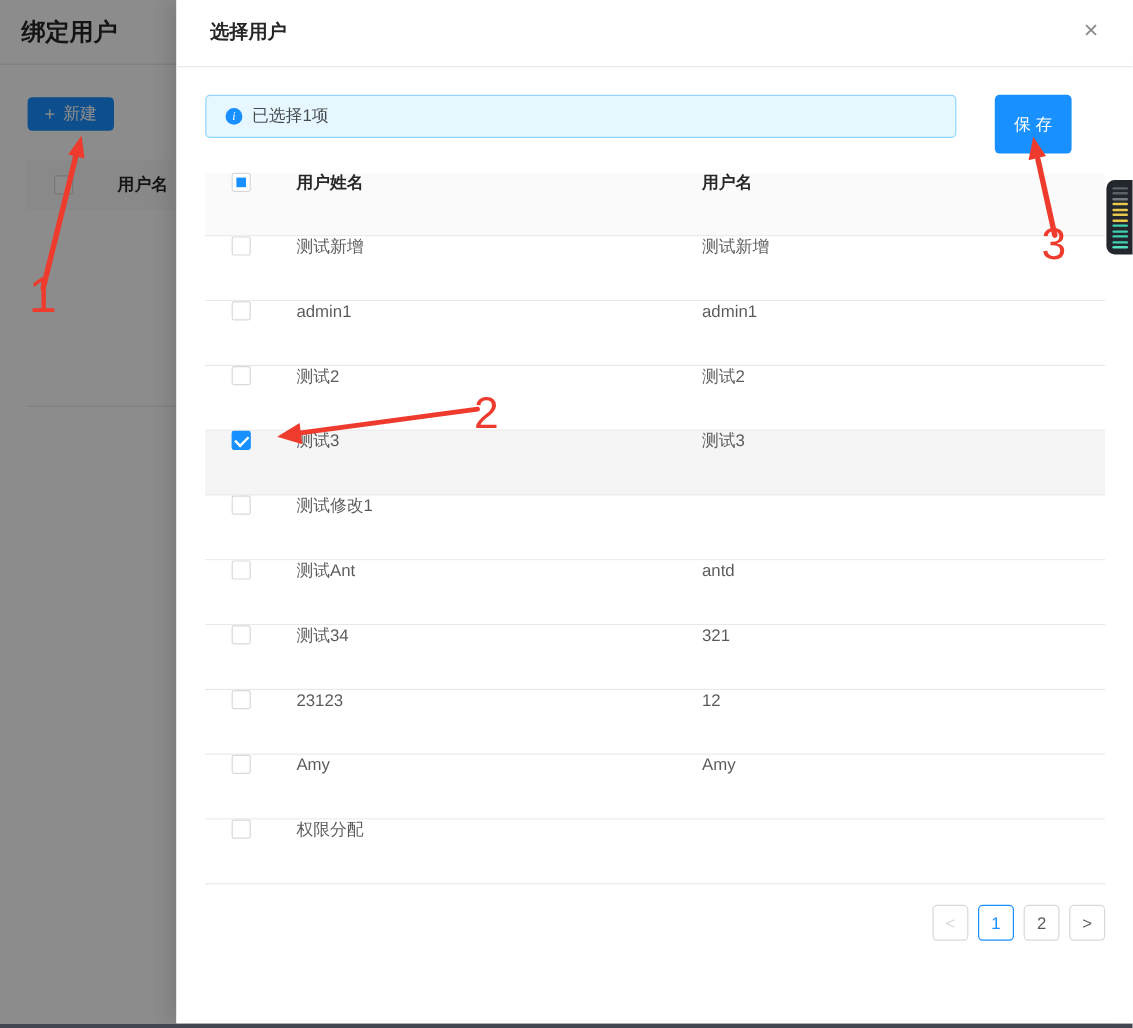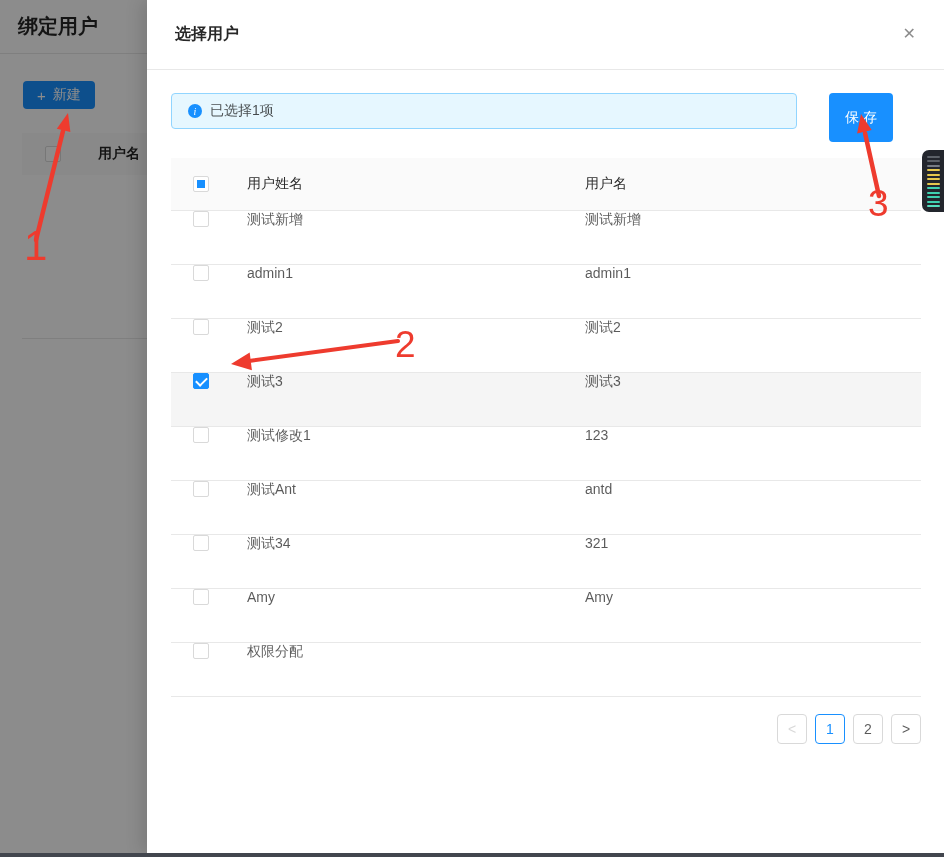--- a/index.html
+++ b/index.html
@@ -22,39 +22,39 @@
               background:#fff;box-sizing:border-box;}
   .left-col-label{margin-left:37px;font-size:14px;font-weight:600;color:rgba(0,0,0,.85);}
   .left-empty{position:absolute;left:22px;top:175px;width:180px;height:163px;background:#fff;
               border-bottom:1px solid #e8e8e8;}
   .dim-mask{position:absolute;left:0;top:0;width:147px;height:853px;
             background:rgba(0,0,0,.45);z-index:10;}
 
   
   .drawer{position:absolute;left:147px;top:0;width:797px;height:853px;background:#fff;z-index:20;
           box-shadow:-6px 0 16px rgba(0,0,0,.12);}
-  .drawer-header{height:70px;border-bottom:1px solid #e8e8e8;display:flex;align-items:center;
+  .drawer-header{height:56px;border-bottom:1px solid #e8e8e8;display:flex;align-items:center;
                  padding:0 24px 1px 28px;box-sizing:border-box;}
   .drawer-title{flex:1;font-size:16px;font-weight:600;color:rgba(0,0,0,.85);}
   .close-x{color:#8c8c8c;font-size:16px;line-height:1;cursor:pointer;padding:4px;}
   .drawer-body{padding:23px 24px 0 24px;}
 
   .toolbar{display:flex;align-items:flex-start;}
   .alert{width:626px;height:36px;box-sizing:border-box;background:#e6f7ff;
          border:1px solid #91d5ff;border-radius:4px;display:flex;align-items:center;
          padding:0 16px;font-size:14px;color:rgba(0,0,0,.70);}
   .info-icon{width:14px;height:14px;border-radius:50%;background:#1890ff;color:#fff;
              font-size:10px;font-style:italic;font-family:"Liberation Serif",serif;
              display:flex;align-items:center;justify-content:center;margin-right:8px;flex:0 0 14px;}
   .save-btn{margin-left:32px;width:64px;height:49px;background:#1890ff;color:#fff;border:none;
             border-radius:4px;font-size:14px;cursor:pointer;font-family:inherit;}
 
   .user-table{margin-top:16px;width:750px;}
-  .thead{display:flex;align-items:center;height:52px;background:#fafafa;
-         border-bottom:1px solid #e8e8e8;font-size:14px;font-weight:400;color:rgba(0,0,0,.85);}
+  .thead{display:flex;height:52px;background:#fafafa;
+         border-bottom:1px solid #e8e8e8;font-size:14px;font-weight:700;color:rgba(0,0,0,.85);}
   .trow{display:flex;align-items:flex-start;height:53px;border-bottom:1px solid #e8e8e8;
         font-size:14px;color:rgba(0,0,0,.65);background:#fff;}
   .trow.selected{background:#f5f5f5;}
   .cell-check{width:76px;box-sizing:border-box;padding-left:22px;flex:0 0 76px;}
   .cell-name{width:338px;flex:0 0 338px;}
   .cell-user{flex:1;}
 
   .checkbox{display:block;width:16px;height:16px;border:1px solid #d9d9d9;border-radius:2px;
             background:#fff;box-sizing:border-box;position:relative;cursor:pointer;}
   .checkbox.indeterminate::after{content:'';position:absolute;left:3px;top:3px;width:8px;height:8px;
@@ -151,35 +151,41 @@
                 <span class="checkbox checked"></span>
               </div>
               <div class="cell-name">测试3</div>
               <div class="cell-user">测试3</div>
             </div>
             <div class="trow">
               <div class="cell-check">
                 <span class="checkbox"></span>
               </div>
               <div class="cell-name">测试修改1</div>
-              <div class="cell-user">123</div>
             </div>
             <div class="trow">
               <div class="cell-check">
                 <span class="checkbox"></span>
               </div>
               <div class="cell-name">测试Ant</div>
               <div class="cell-user">antd</div>
             </div>
             <div class="trow">
               <div class="cell-check">
                 <span class="checkbox"></span>
               </div>
               <div class="cell-name">测试34</div>
               <div class="cell-user">321</div>
+            </div>
+            <div class="trow">
+              <div class="cell-check">
+                <span class="checkbox"></span>
+              </div>
+              <div class="cell-name">23123</div>
+              <div class="cell-user">12</div>
             </div>
             <div class="trow">
               <div class="cell-check">
                 <span class="checkbox"></span>
               </div>
               <div class="cell-name">Amy</div>
               <div class="cell-user">Amy</div>
             </div>
             <div class="trow">
               <div class="cell-check">

